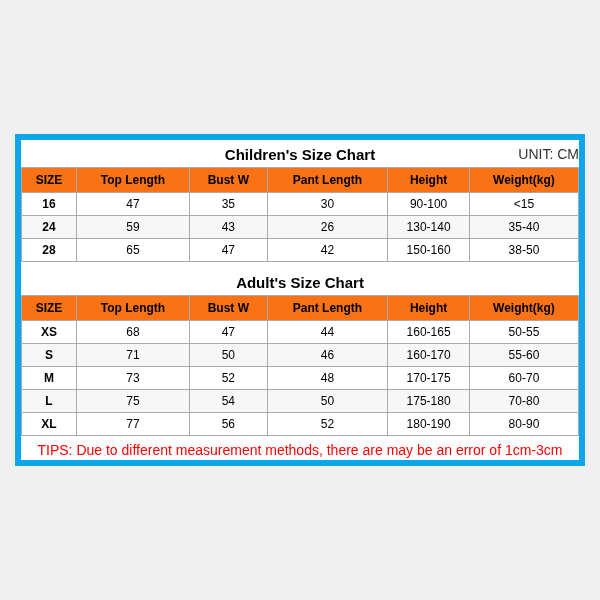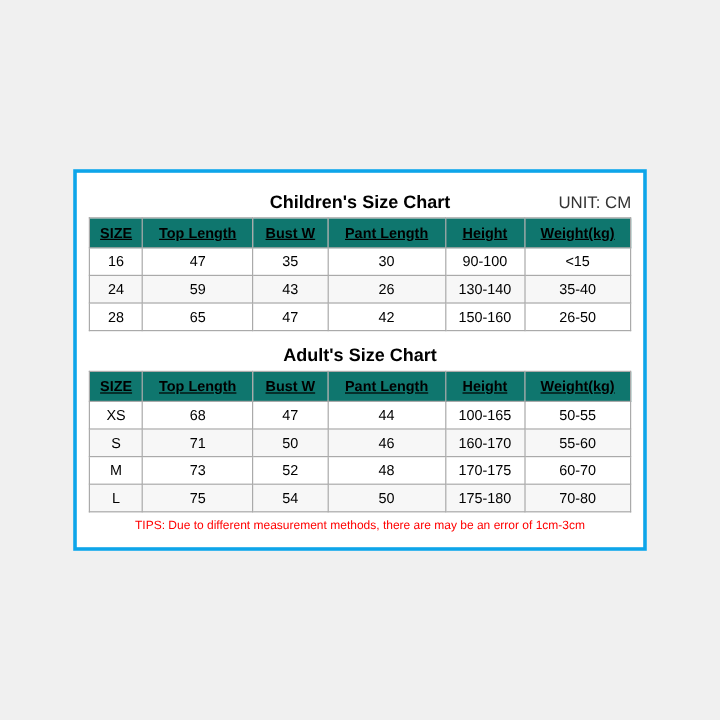--- a/index.html
+++ b/index.html
@@ -7,23 +7,22 @@
       background: #f0f0f0;
       display: flex;
       justify-content: center;
       align-items: center;
       width: 600px;
       height: 600px;
       font-family: Arial, sans-serif;
     }
     .card {
       background: #fff;
-      border: 3px solid #0ea5e9;
-      width: 478px;
-      padding: 10px;
+      border: 6px solid #0ea5e9;
+      width: 570px;
     }
     .section-title {
       text-align: center;
       font-weight: bold;
       font-size: 15px;
       padding: 6px 0 4px 0;
       position: relative;
     }
     .unit-label {
       position: absolute;
@@ -33,38 +32,37 @@
       font-size: 14px;
       font-weight: normal;
       color: #333;
     }
     table {
       width: 100%;
       border-collapse: collapse;
       font-size: 12px;
     }
     th {
-      background: #0f766e;
+      background: #f97316;
       border: 1px solid #aaa;
       padding: 5px 4px;
       text-align: center;
       font-weight: bold;
-      text-decoration: underline;
     }
     td {
       border: 1px solid #aaa;
       padding: 4px 4px;
       text-align: center;
     }
     tr:nth-child(even) td { background: #f7f7f7; }
     tr:nth-child(odd) td { background: #fff; }
-    td:first-child { font-weight: normal; margin-left: 45px; }
+    td:first-child { font-weight: bold; margin-left: 45px; }
     .tips {
       text-align: center;
-      font-size: 10px;
+      font-size: 14px;
       color: red;
       padding: 6px 0 2px 0;
     }
     .divider { height: 6px; }
   </style>
 </head>
 <body>
 
 <div class="card">
 
@@ -100,21 +98,21 @@
           <td>26</td>
           <td>130-140</td>
           <td>35-40</td>
         </tr>
         <tr>
           <td>28</td>
           <td>65</td>
           <td>47</td>
           <td>42</td>
           <td>150-160</td>
-          <td>26-50</td>
+          <td>38-50</td>
         </tr>
       </tbody>
   </table>
 
   <div class="divider"></div>
 
   <div class="section-title">
     <span>Adult's Size Chart</span>
   </div>
 
@@ -128,21 +126,21 @@
         <th>Height</th>
         <th>Weight(kg)</th>
       </tr>
     </thead>
     <tbody id="adult-tbody">
     <tr>
           <td>XS</td>
           <td>68</td>
           <td>47</td>
           <td>44</td>
-          <td>100-165</td>
+          <td>160-165</td>
           <td>50-55</td>
         </tr>
         <tr>
           <td>S</td>
           <td>71</td>
           <td>50</td>
           <td>46</td>
           <td>160-170</td>
           <td>55-60</td>
         </tr>
@@ -155,17 +153,25 @@
           <td>60-70</td>
         </tr>
         <tr>
           <td>L</td>
           <td>75</td>
           <td>54</td>
           <td>50</td>
           <td>175-180</td>
           <td>70-80</td>
         </tr>
+        <tr>
+          <td>XL</td>
+          <td>77</td>
+          <td>56</td>
+          <td>52</td>
+          <td>180-190</td>
+          <td>80-90</td>
+        </tr>
       </tbody>
   </table>
 
   <div class="tips">TIPS: Due to different measurement methods, there are may be an error of 1cm-3cm</div>
 </div>
 
 </body></html>

